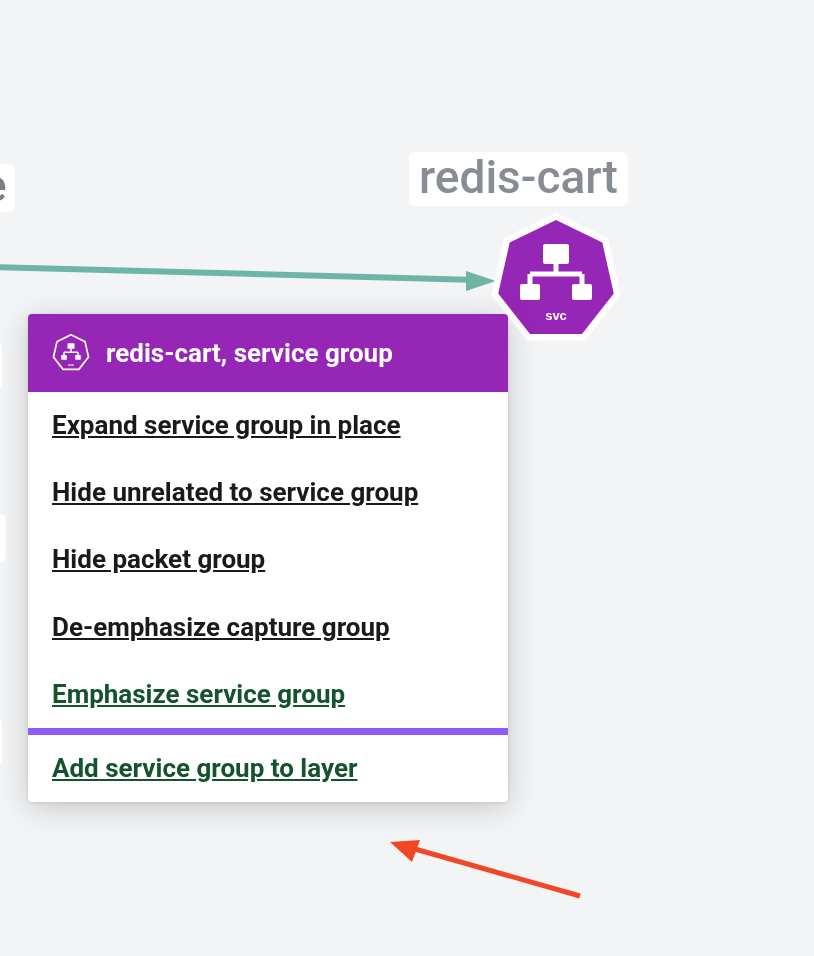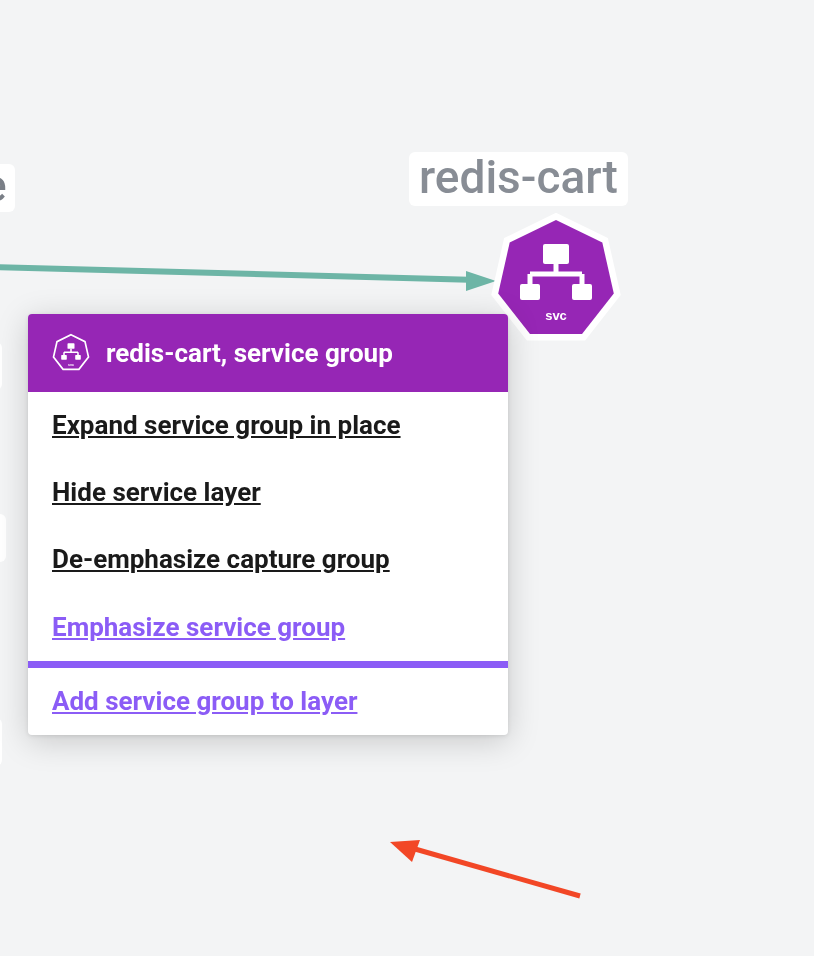--- a/index.html
+++ b/index.html
@@ -80,21 +80,21 @@
   .menu-item {
     padding: 18px 24px 18px 24px;
     font-size: 26px;
     font-weight: 700;
     color: #1a1a1a;
     cursor: pointer;
     line-height: 1.2;
     text-decoration: underline;
   }
   .menu-item.disabled {
-    color: #8b5cf6;
+    color: #14532d;
     cursor: default;
   }
   .menu-sep {
     border-top: 7px solid #8b5cf6;
   }
 
 </style>
 </head>
 <body>
 
@@ -162,21 +162,22 @@
         <line x1="10" y1="-1" x2="10" y2="3" stroke="#ffffff" stroke-width="2.2"></line>
         <rect x="-14" y="3" width="8" height="6.5" rx="1" fill="#ffffff"></rect>
         <rect x="6" y="3" width="8" height="6.5" rx="1" fill="#ffffff"></rect>
         <text x="0" y="19" text-anchor="middle" fill="#ffffff" font-size="5.2" font-weight="700" font-family="Arial">svc</text>
       </svg>
     </span>
     <span>redis-cart, service group</span>
   </div>
 
   <div class="menu-item">Expand service group in place</div>
-  <div class="menu-item">Hide service layer</div>
+  <div class="menu-item">Hide unrelated to service group</div>
+  <div class="menu-item">Hide packet group</div>
   <div class="menu-item">De-emphasize capture group</div>
   <div class="menu-item disabled">Emphasize service group</div>
   <div class="menu-item disabled menu-sep">Add service group to layer</div>
 </div>
 
 <svg class="scene" viewBox="0 0 814 956" style="z-index:5;">
   <g class="annotation">
     <line x1="580" y1="896" x2="408" y2="847" stroke="#f24726" stroke-width="5"></line>
     <polygon points="390,842 420,840 412,862" fill="#f24726"></polygon>
   </g>

